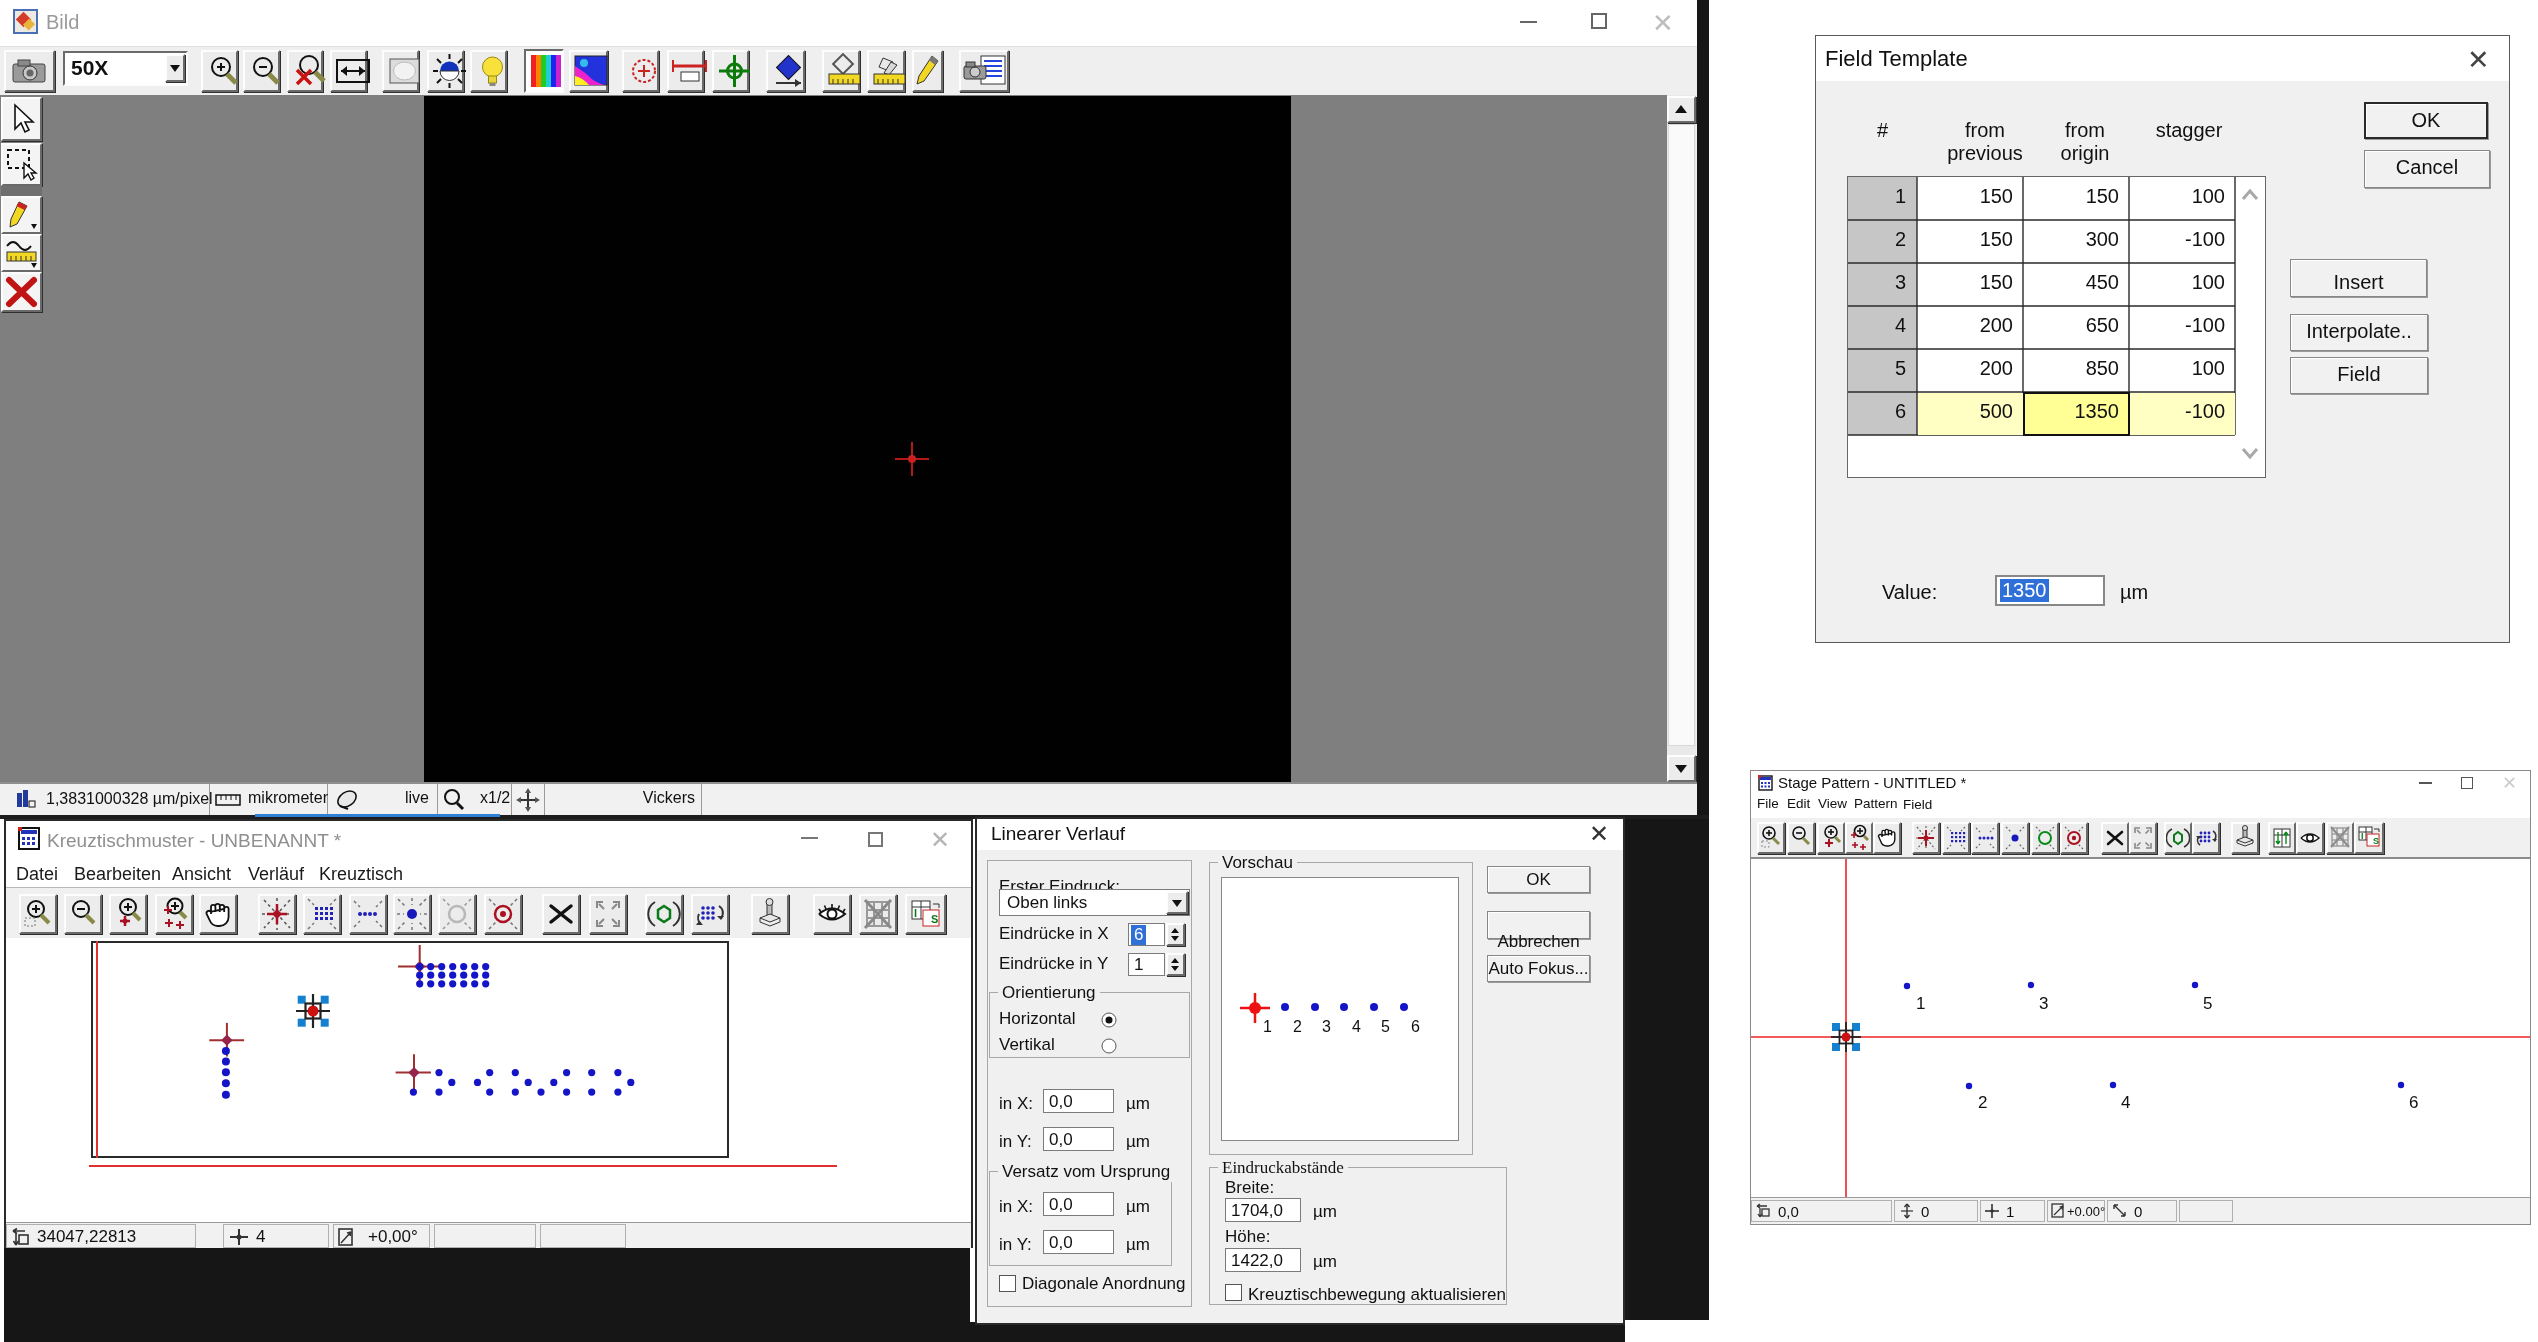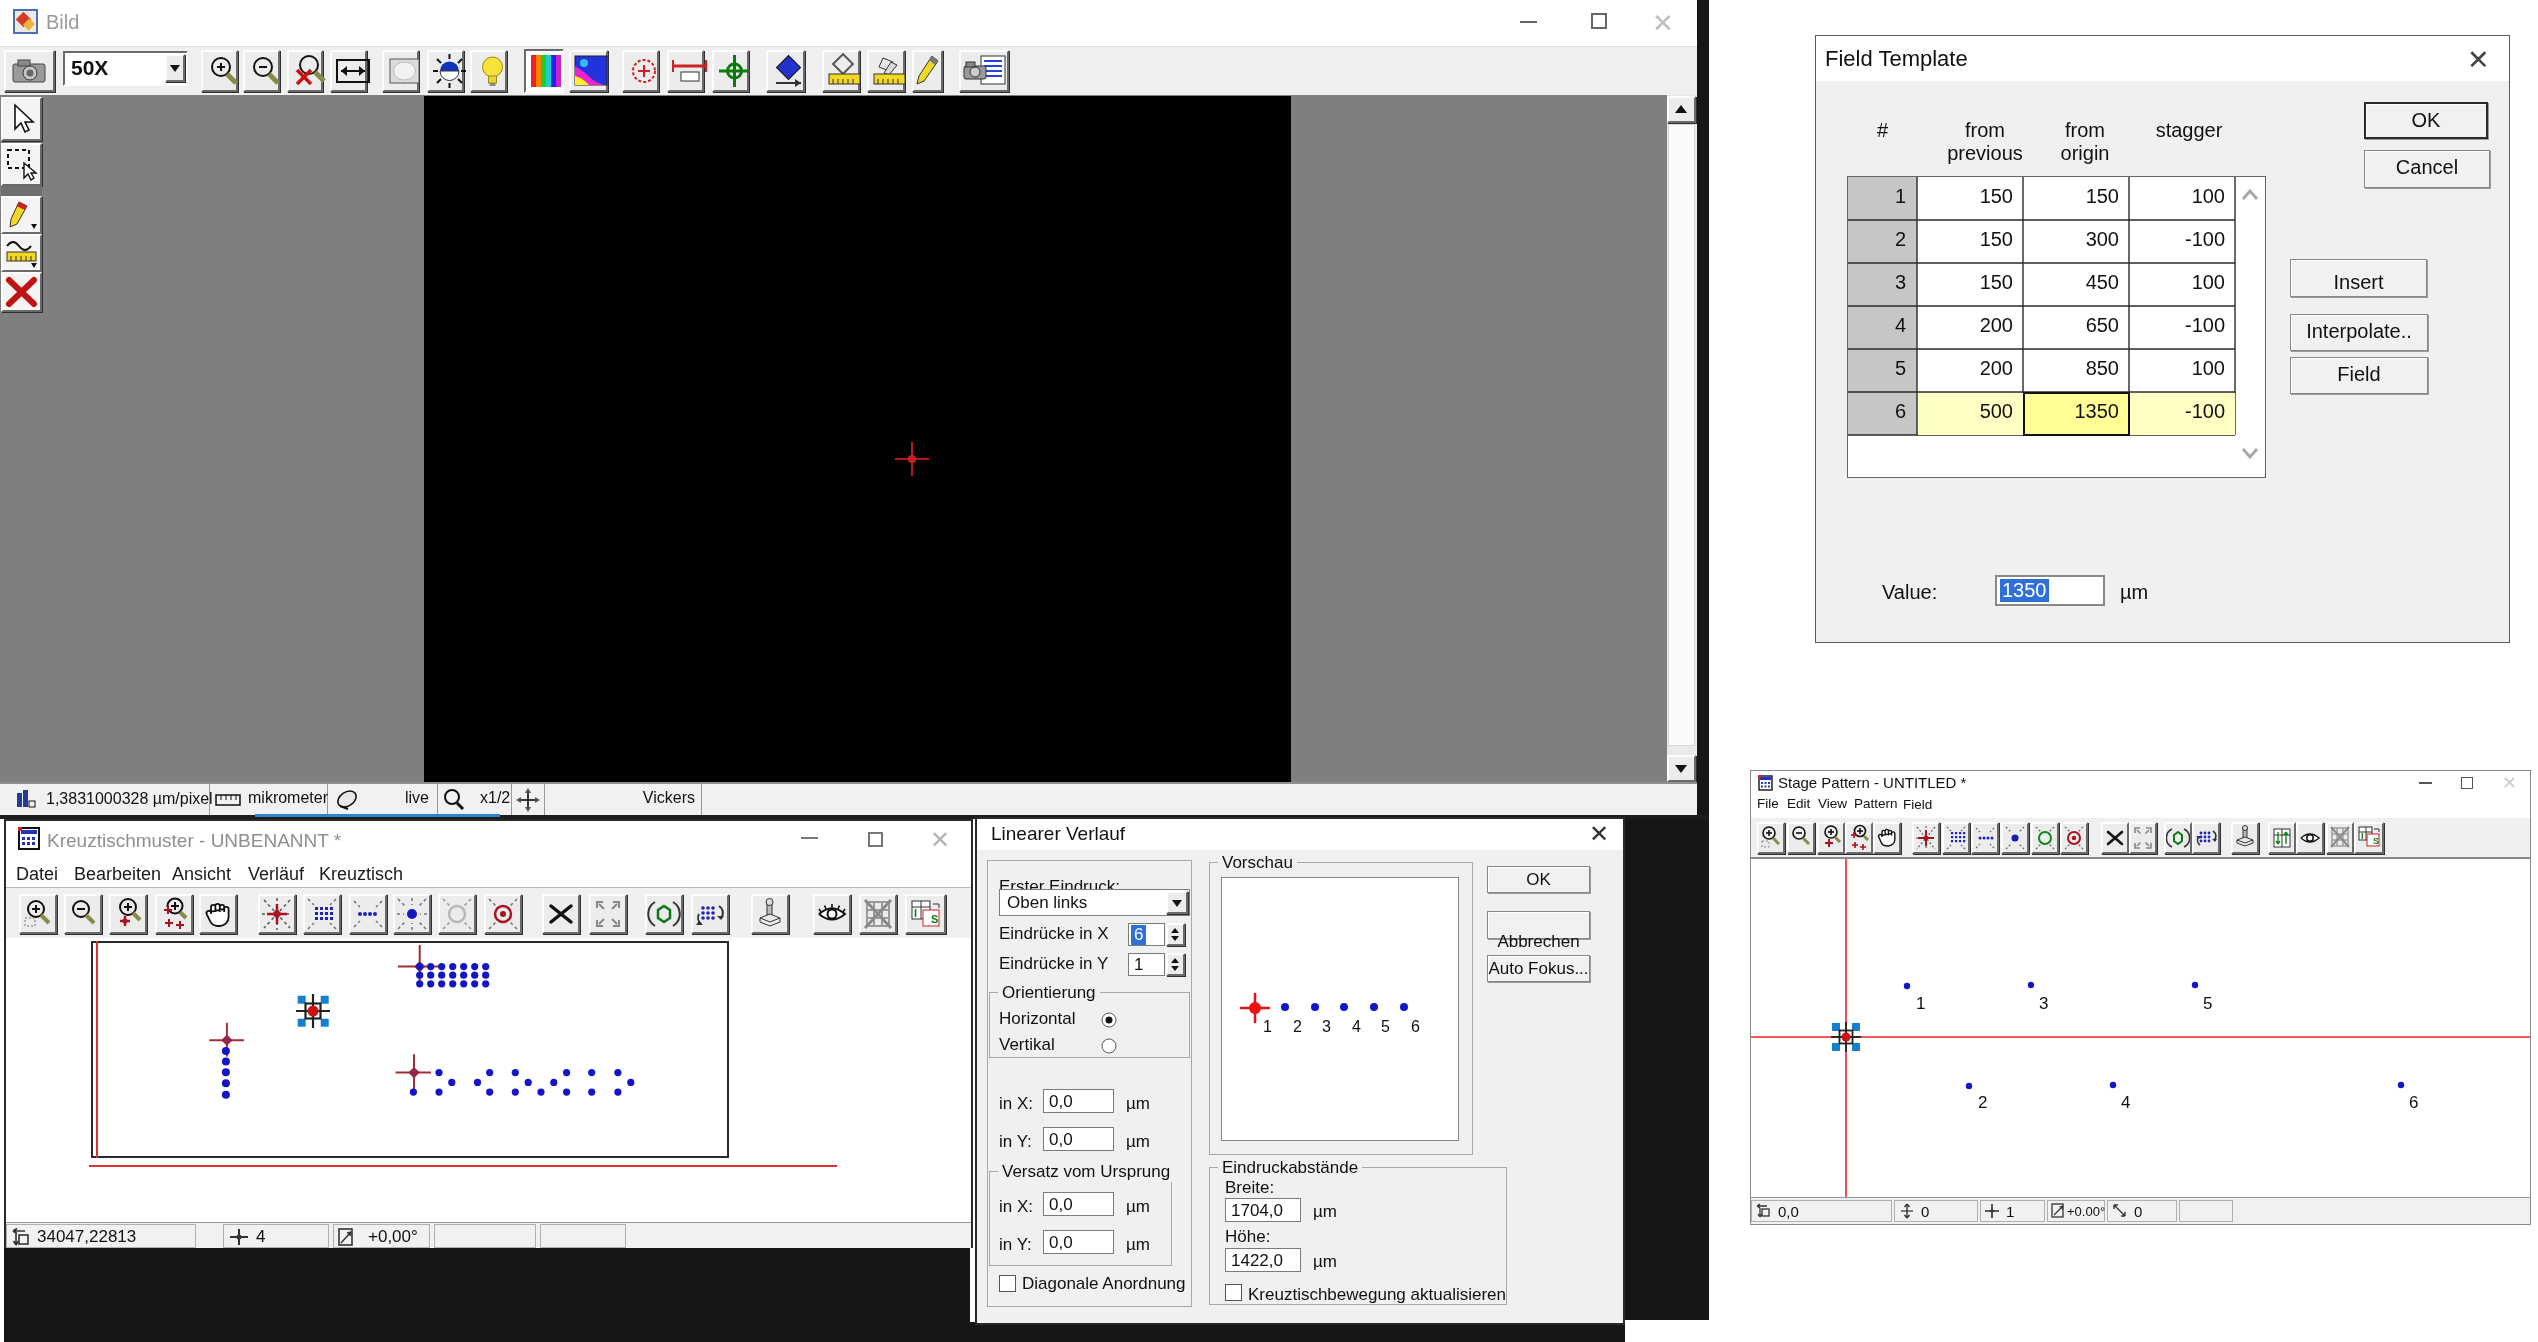--- a/index.html
+++ b/index.html
@@ -787,21 +787,21 @@
       <g fill="#111" font-size="16">
             <text x="42" y="57">1</text>
             <text x="72" y="57">2</text>
             <text x="101" y="57">3</text>
             <text x="131" y="57">4</text>
             <text x="160" y="57">5</text>
             <text x="190" y="57">6</text>
           </g>
     </svg>
 
-    <div class="grp" style="left:232px;top:317px;width:298px;height:138px;">
+    <div class="grp" style="left:232px;top:317px;width:298px;height:138px;font-family:Liberation Serif, serif;">
           <span>Eindruckabstände</span>
         </div>
     <div class="abs" style="left:248px;top:328px;">Breite:</div>
     <div class="edit" style="left:248px;top:348px;width:76px;height:24px;">
           <div class="abs" style="left:5px;top:2px;">1704,0</div>
         </div>
     <div class="abs" style="left:336px;top:352px;">µm</div>
     <div class="abs" style="left:248px;top:377px;">Höhe:</div>
     <div class="edit" style="left:248px;top:398px;width:76px;height:24px;">
           <div class="abs" style="left:5px;top:2px;">1422,0</div>

